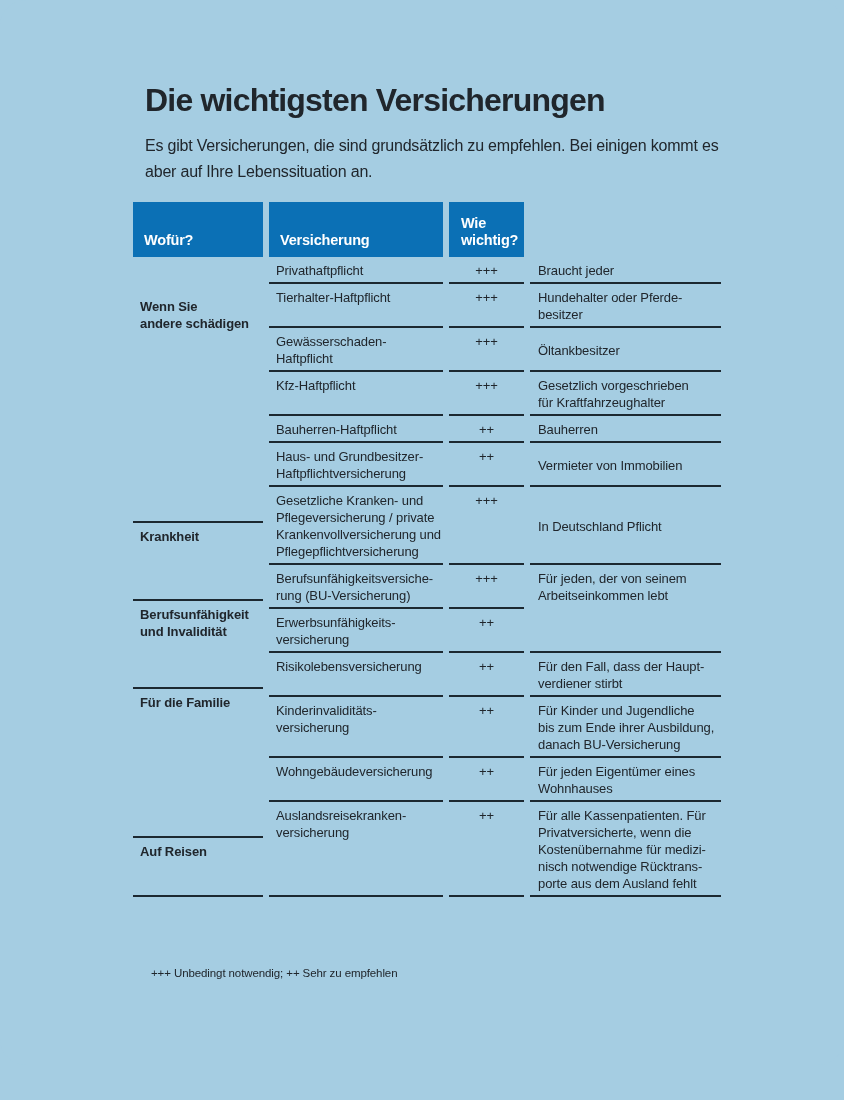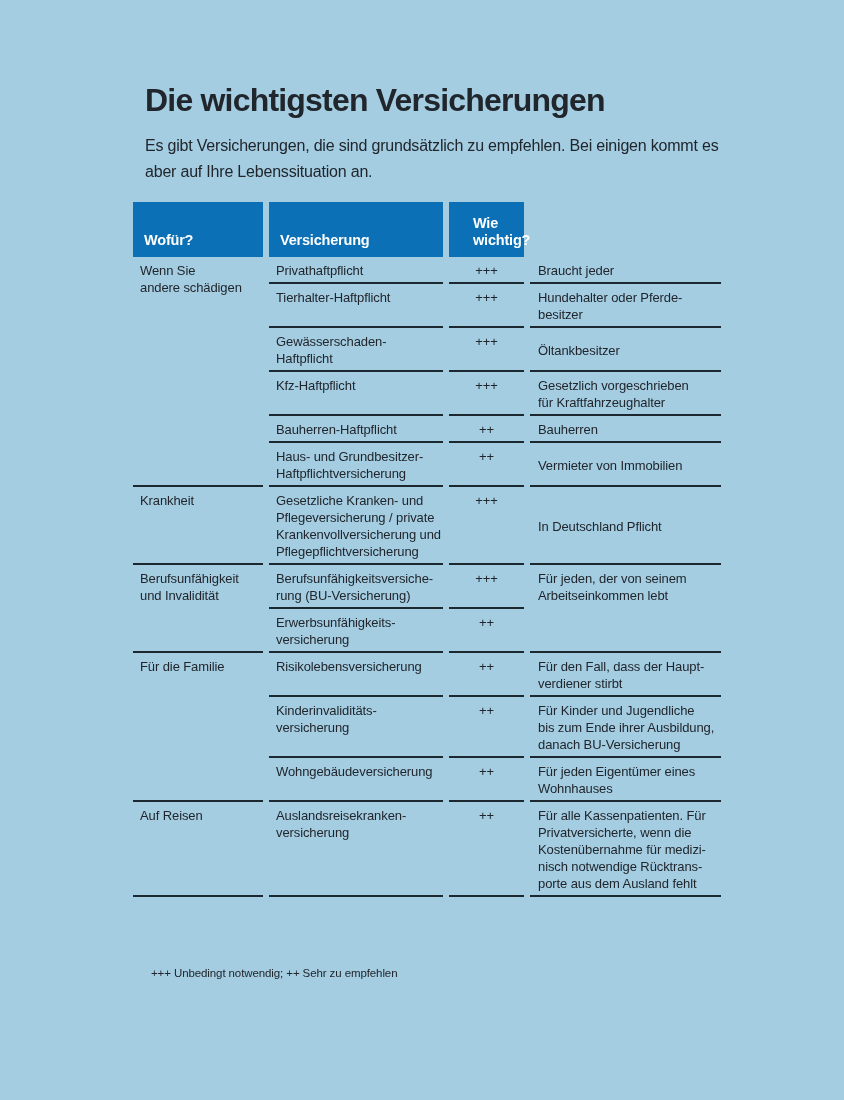--- a/index.html
+++ b/index.html
@@ -23,26 +23,26 @@
     position:absolute;left:133px;top:202px;width:588px;
     display:grid;grid-template-columns:130px 174px 75px 191px;column-gap:6px;
     grid-auto-flow:row;
   }
   .th{
     background:var(--accent);color:var(--head-text);font-weight:bold;
     font-size:14.5px;line-height:17px;letter-spacing:-0.2px;
     height:55px;box-sizing:border-box;display:flex;align-items:flex-end;
     padding:0 4px 8px 11px;white-space:pre;
   }
-  .th.c3{padding-left:24px;}
+  .th.c3{padding-left:12px;}
   .td{
     font-size:13px;line-height:17px;letter-spacing:-0.1px;
     padding:5px 2px 3px 7px;white-space:pre;box-sizing:border-box;
   }
-  .td.label{font-weight:normal;}
+  .td.label{font-weight:bold;margin-top:36px;}
   .td.c3{text-align:center;padding-left:0;padding-right:0;}
   .td.c4{display:flex;align-items:center;padding-left:8px;}
   .c1{grid-column:1;} .c2{grid-column:2;} .c3{grid-column:3;} .c4{grid-column:4;}
   .bt{border-top:2px solid var(--line);}
   .bb{border-bottom:2px solid var(--line);}
   .footnote{
     position:absolute;left:134px;top:949px;margin:17px;
     font-size:11.5px;line-height:14px;letter-spacing:-0.1px;white-space:pre;
   }
 </style>

